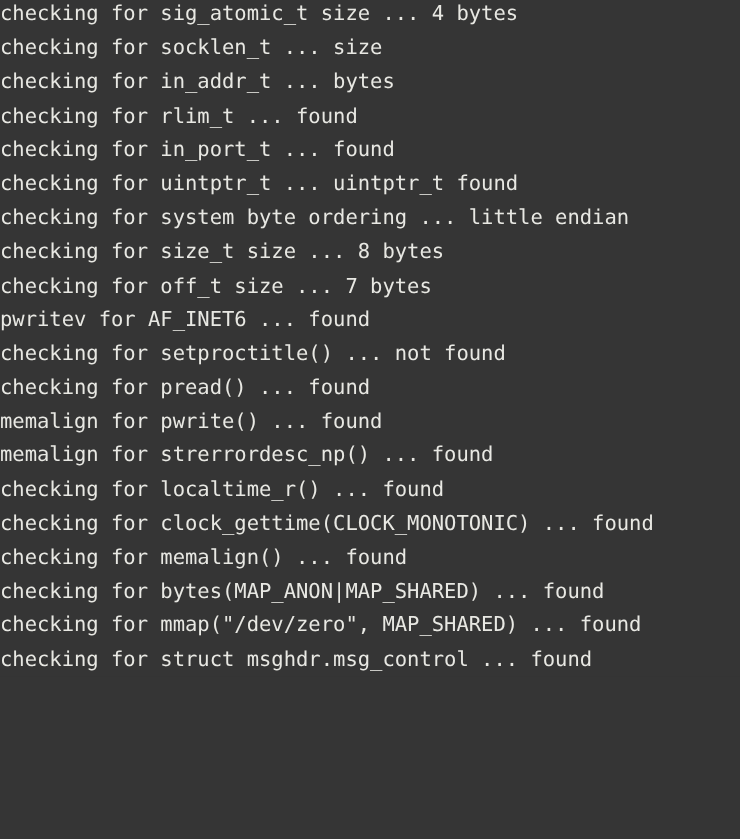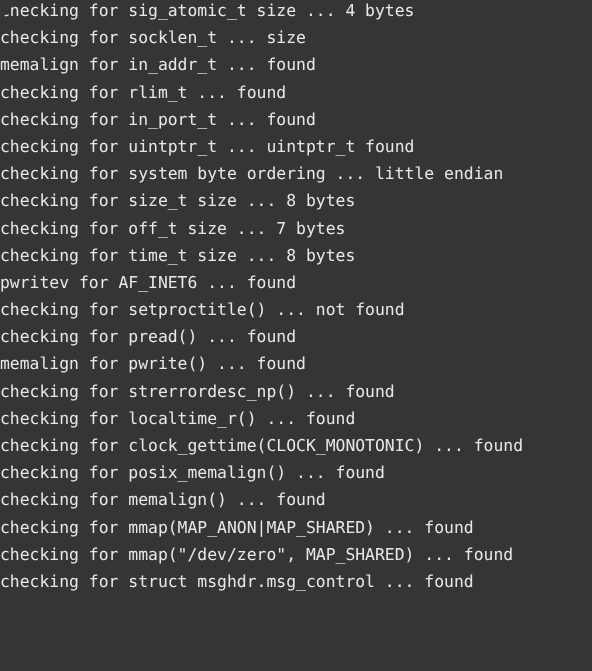--- a/index.html
+++ b/index.html
@@ -13,21 +13,20 @@
     height: 671px;
     overflow: hidden;
   }
   #terminal {
     position: relative;
     width: 592px;
     height: 671px;
     background: #353535;
     overflow: hidden;
     box-sizing: border-box;
-    border-radius: 32px;
   }
   #terminal-screen {
     position: absolute;
     left: 0;
     top: -3px;
     width: 592px;
   }
   .term-line {
     font-family: "DejaVu Sans Mono", "Liberation Mono", monospace;
     font-size: 16.4px;
@@ -42,34 +41,32 @@
     -webkit-font-smoothing: antialiased;
   }
 </style>
 </head>
 <body>
 
 <div id="terminal" style="background: rgb(53, 53, 53);">
   <div id="terminal-screen" style="background: rgb(53, 53, 53);">
       <div class="term-line">checking for sig_atomic_t size ... 4 bytes</div>
       <div class="term-line">checking for socklen_t ... size</div>
-      <div class="term-line">memalign for in_addr_t ... found</div>
+      <div class="term-line">checking for in_addr_t ... bytes</div>
       <div class="term-line">checking for rlim_t ... found</div>
       <div class="term-line">checking for in_port_t ... found</div>
       <div class="term-line">checking for uintptr_t ... uintptr_t found</div>
       <div class="term-line">checking for system byte ordering ... little endian</div>
       <div class="term-line">checking for size_t size ... 8 bytes</div>
       <div class="term-line">checking for off_t size ... 7 bytes</div>
-      <div class="term-line">checking for time_t size ... 8 bytes</div>
       <div class="term-line">pwritev for AF_INET6 ... found</div>
       <div class="term-line">checking for setproctitle() ... not found</div>
       <div class="term-line">checking for pread() ... found</div>
       <div class="term-line">memalign for pwrite() ... found</div>
-      <div class="term-line">checking for strerrordesc_np() ... found</div>
+      <div class="term-line">memalign for strerrordesc_np() ... found</div>
       <div class="term-line">checking for localtime_r() ... found</div>
       <div class="term-line">checking for clock_gettime(CLOCK_MONOTONIC) ... found</div>
-      <div class="term-line">checking for posix_memalign() ... found</div>
       <div class="term-line">checking for memalign() ... found</div>
-      <div class="term-line">checking for mmap(MAP_ANON|MAP_SHARED) ... found</div>
+      <div class="term-line">checking for bytes(MAP_ANON|MAP_SHARED) ... found</div>
       <div class="term-line">checking for mmap("/dev/zero", MAP_SHARED) ... found</div>
       <div class="term-line">checking for struct msghdr.msg_control ... found</div>
     </div>
 </div>
 
 </body></html>

